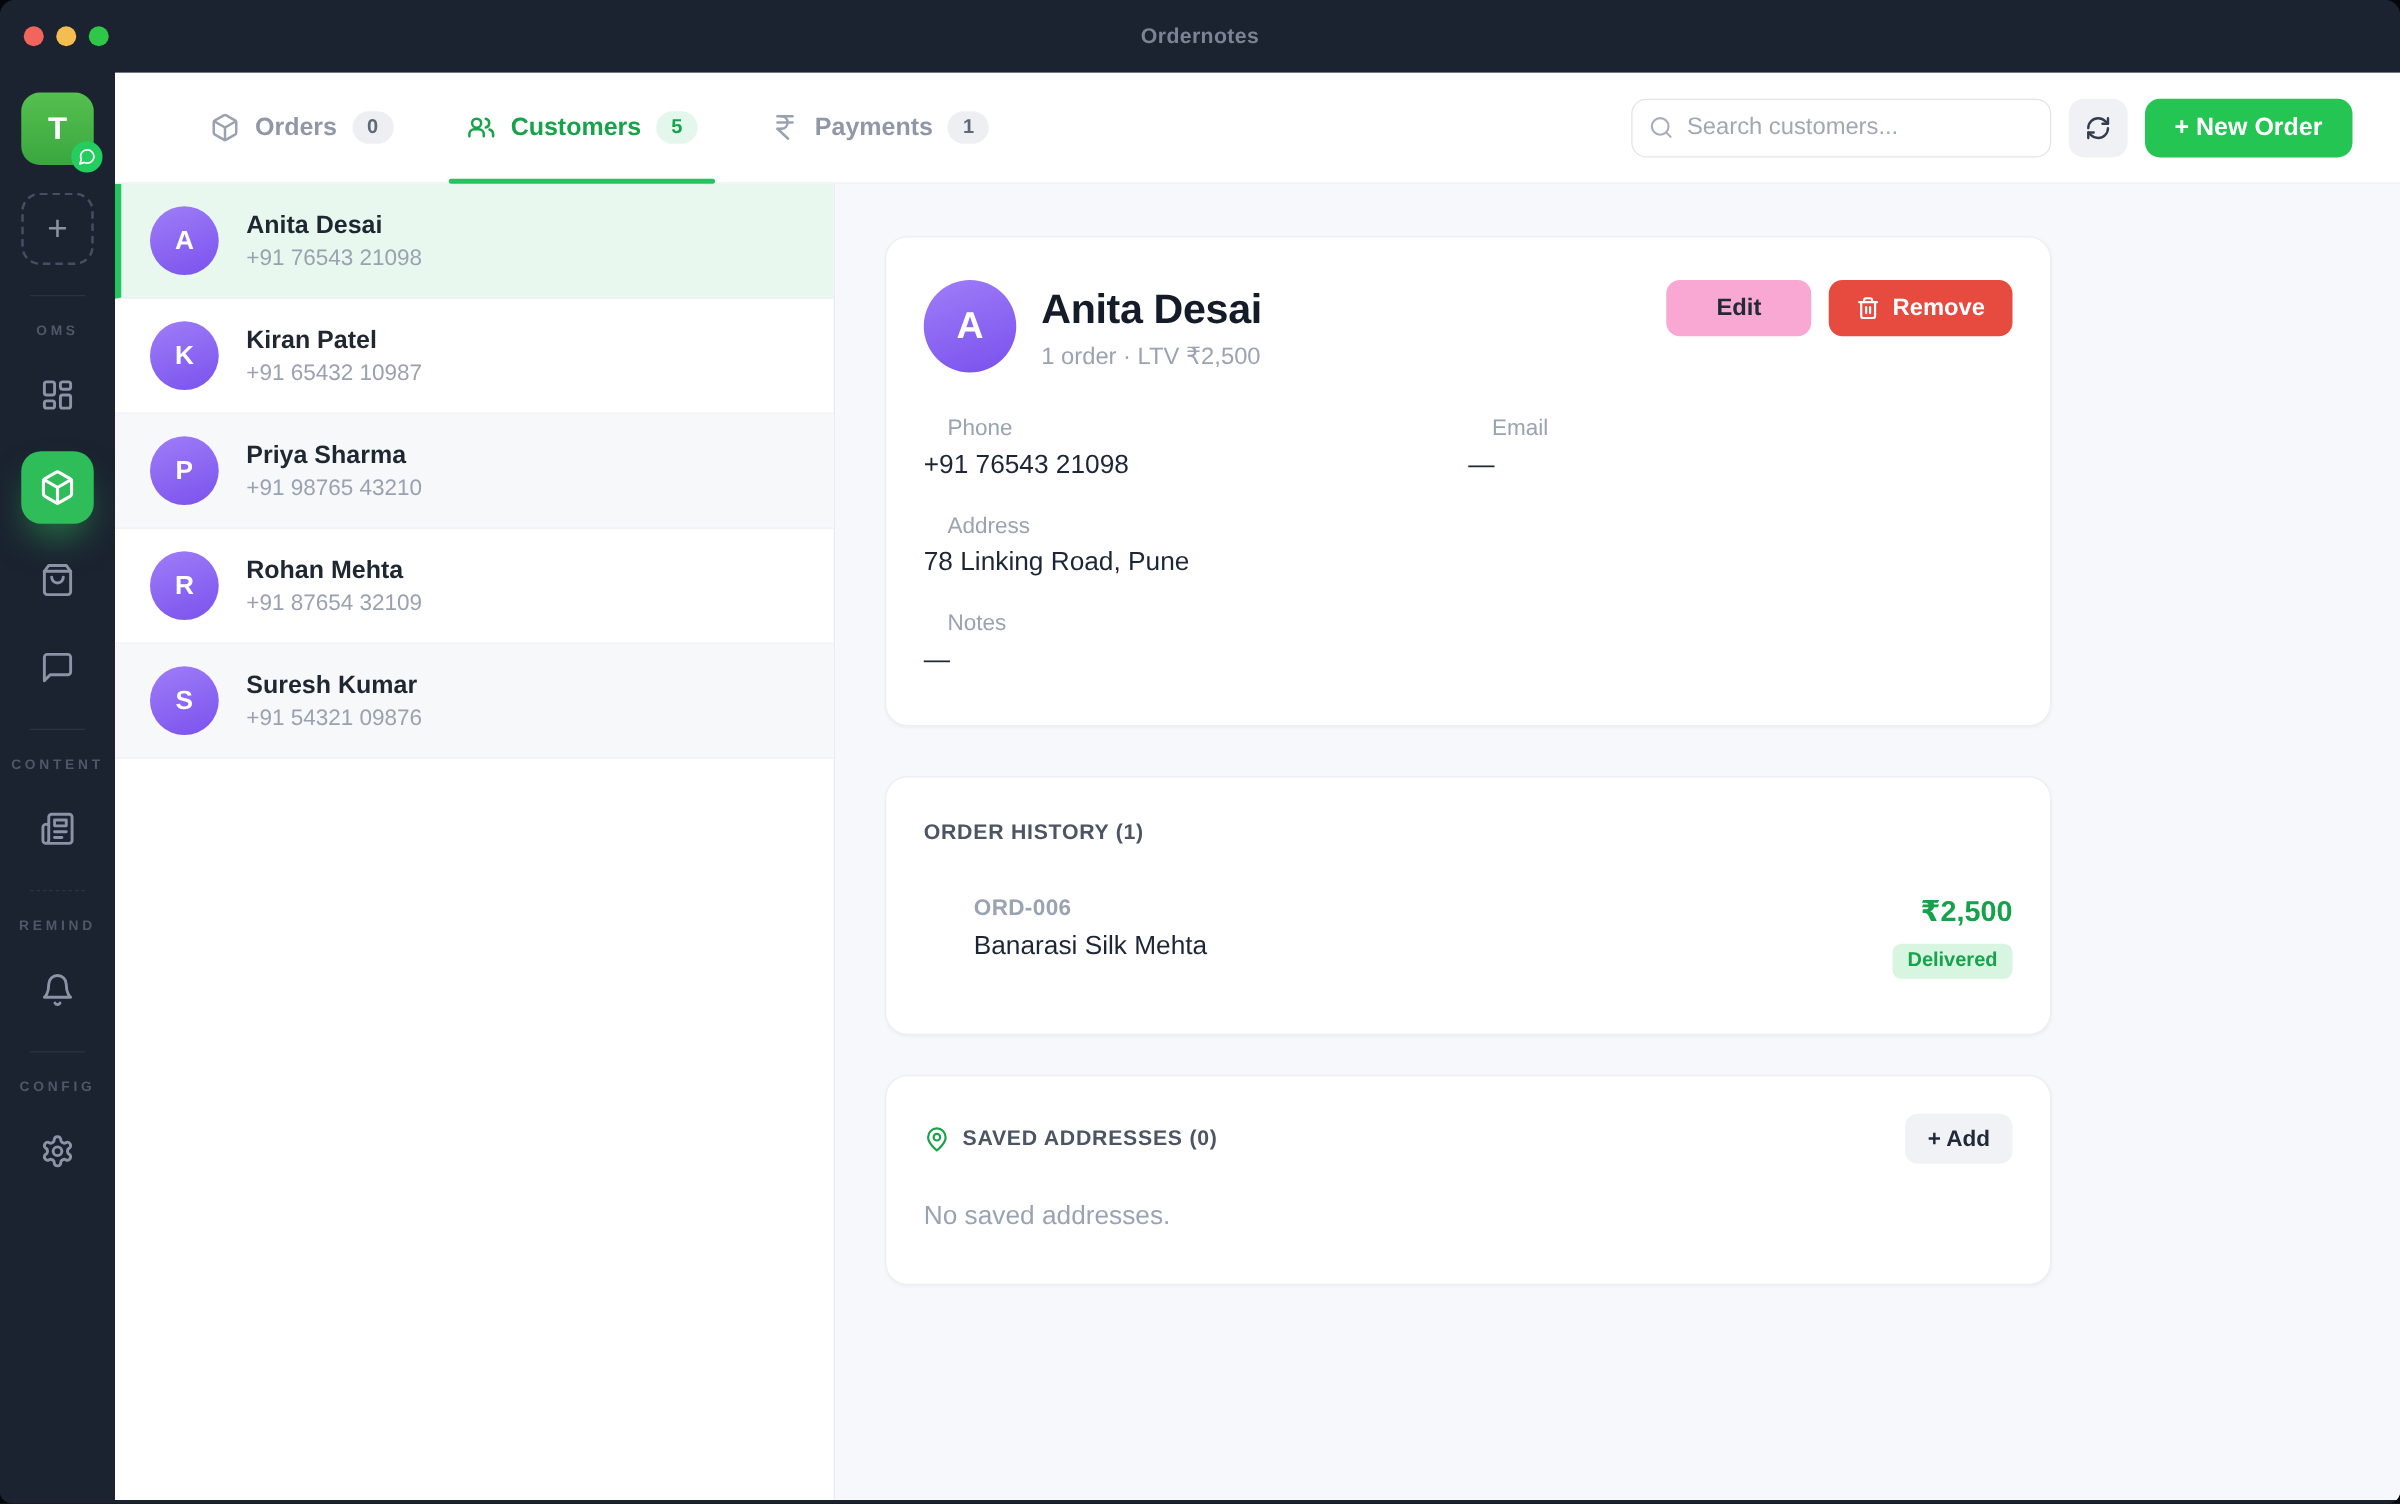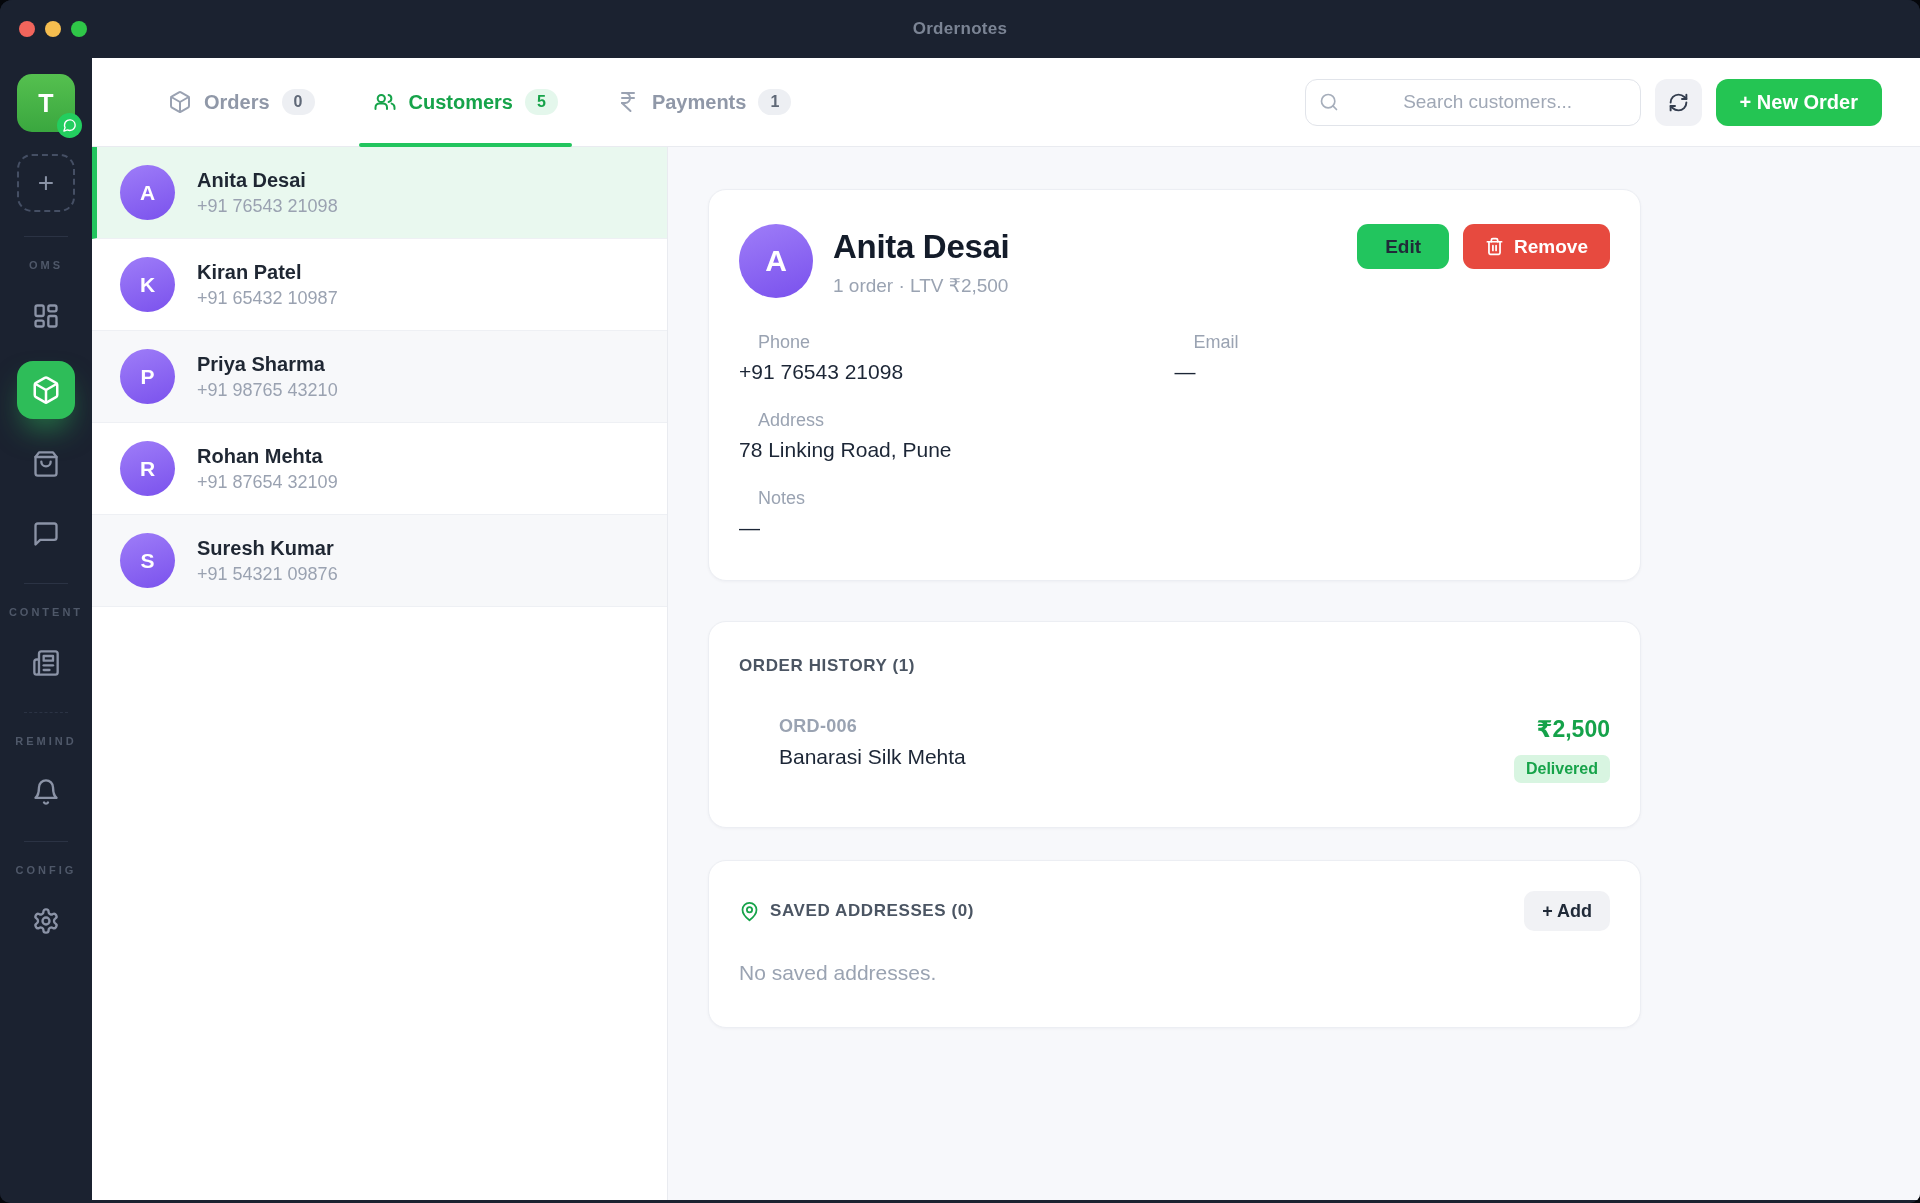--- a/index.html
+++ b/index.html
@@ -37,21 +37,21 @@
   .tab svg { width:24px; height:24px; color:#9aa2b2; }
   .tab .count { background:#edeff3; color:#5f6877; font-size:16px; font-weight:700; border-radius:999px; padding:4px 12px; }
   .tab.active { color:#16a34a; font-weight:700; }
   .tab.active svg { color:#16a34a; }
   .tab.active .count { background:#e4f7ec; color:#16a34a; }
   .tab.active::after { content:""; position:absolute; left:0; right:0; bottom:-1px; height:4px; border-radius:2px; background:#22c55e; }
 
   .toolbar { margin-left:auto; display:flex; align-items:center; gap:14px; }
   .search-wrap { position:relative; }
   .search-wrap svg { position:absolute; left:14px; top:13px; width:20px; height:20px; color:#a6aebb; }
-  .search-input { width:336px; height:47px; border:1.5px solid #e1e4ea; border-radius:12px; padding:0 14px 0 44px; font-size:19px; color:#737373; outline:none; font-family:inherit;text-align:center; }
+  .search-input { width:336px; height:47px; border:1.5px solid #e1e4ea; border-radius:12px; padding:0 14px 0 44px; font-size:19px; color:#737373; outline:none; font-family:inherit; }
   .search-input::placeholder { color:#a0a8b6; }
   .icon-btn { width:47px; height:47px; border:none; border-radius:12px; background:#f0f1f5; color:#333d4e; display:flex; align-items:center; justify-content:center; cursor:pointer; }
   .icon-btn svg { width:21px; height:21px; }
   .primary-btn { height:47px; padding:0 24px; border:none; border-radius:12px; background:#24c553; color:#fff; font-size:20px; font-weight:700; cursor:pointer; font-family:inherit; }
 
   .content { flex:1; display:flex; min-height:0; }
 
   
   .cust-list { width:576px; flex:none; background:#fff; border-right:1px solid #e9ebf0; overflow:hidden; }
   .cust-row { display:flex; align-items:center; gap:22px; height:92px; padding:0 24px 0 28px; border-bottom:1px solid #eef0f4; cursor:pointer; }
@@ -65,21 +65,21 @@
   .detail { flex:1; background:#f7f8fb; padding:42px 0 0 40px; overflow:hidden; }
   .card { width:933px; background:#fff; border:1px solid #eceef3; border-radius:18px; box-shadow:0 1px 3px rgba(16,24,40,.04); }
 
   .profile-card { padding:34px 30px 40px 30px; }
   .profile-head { display:flex; align-items:flex-start; }
   .profile-avatar { width:74px; height:74px; border-radius:50%; background:linear-gradient(160deg,#9b79f7 10%,#7d55ee 90%); color:#fff; font-size:30px; font-weight:700; display:flex; align-items:center; justify-content:center; flex:none; }
   .profile-id { margin-left:20px; padding-top:4px; }
   .profile-name { font-size:33px; font-weight:800; color:#141c2a; letter-spacing:-.3px; }
   .profile-sub { margin-top:8px; font-size:19px; color:#9aa3b2; }
   .head-actions { margin-left:auto; display:flex; gap:14px; }
-  .btn-edit { height:45px; padding:0 28px; border:none; border-radius:11px; background:#22c55e; color:#202a38; font-size:19px; font-weight:600; cursor:pointer; font-family:inherit; }
+  .btn-edit { height:45px; padding:0 40px; border:none; border-radius:11px; background:#f9a8d4; color:#202a38; font-size:19px; font-weight:600; cursor:pointer; font-family:inherit; }
   .btn-remove { height:45px; padding:0 22px; border:none; border-radius:11px; background:#e74a3f; color:#fff; font-size:19px; font-weight:700; cursor:pointer; display:flex; align-items:center; gap:10px; font-family:inherit; }
   .btn-remove svg { width:19px; height:19px; }
 
   .field-grid { margin-top:34px; display:grid; grid-template-columns:1fr 1fr; row-gap:26px; }
   .f-phone{ grid-column:1; grid-row:1; } .f-email{ grid-column:2; grid-row:1; }
   .f-address{ grid-column:1; grid-row:2; } .f-notes{ grid-column:1; grid-row:3; }
   .f-label { font-size:18px; color:#9aa3b2;margin-left:19px; }
   .f-value { margin-top:7px; font-size:21px; color:#1c2636; }
 
   .history-card { margin-top:40px; padding:34px 30px 44px 30px; }

